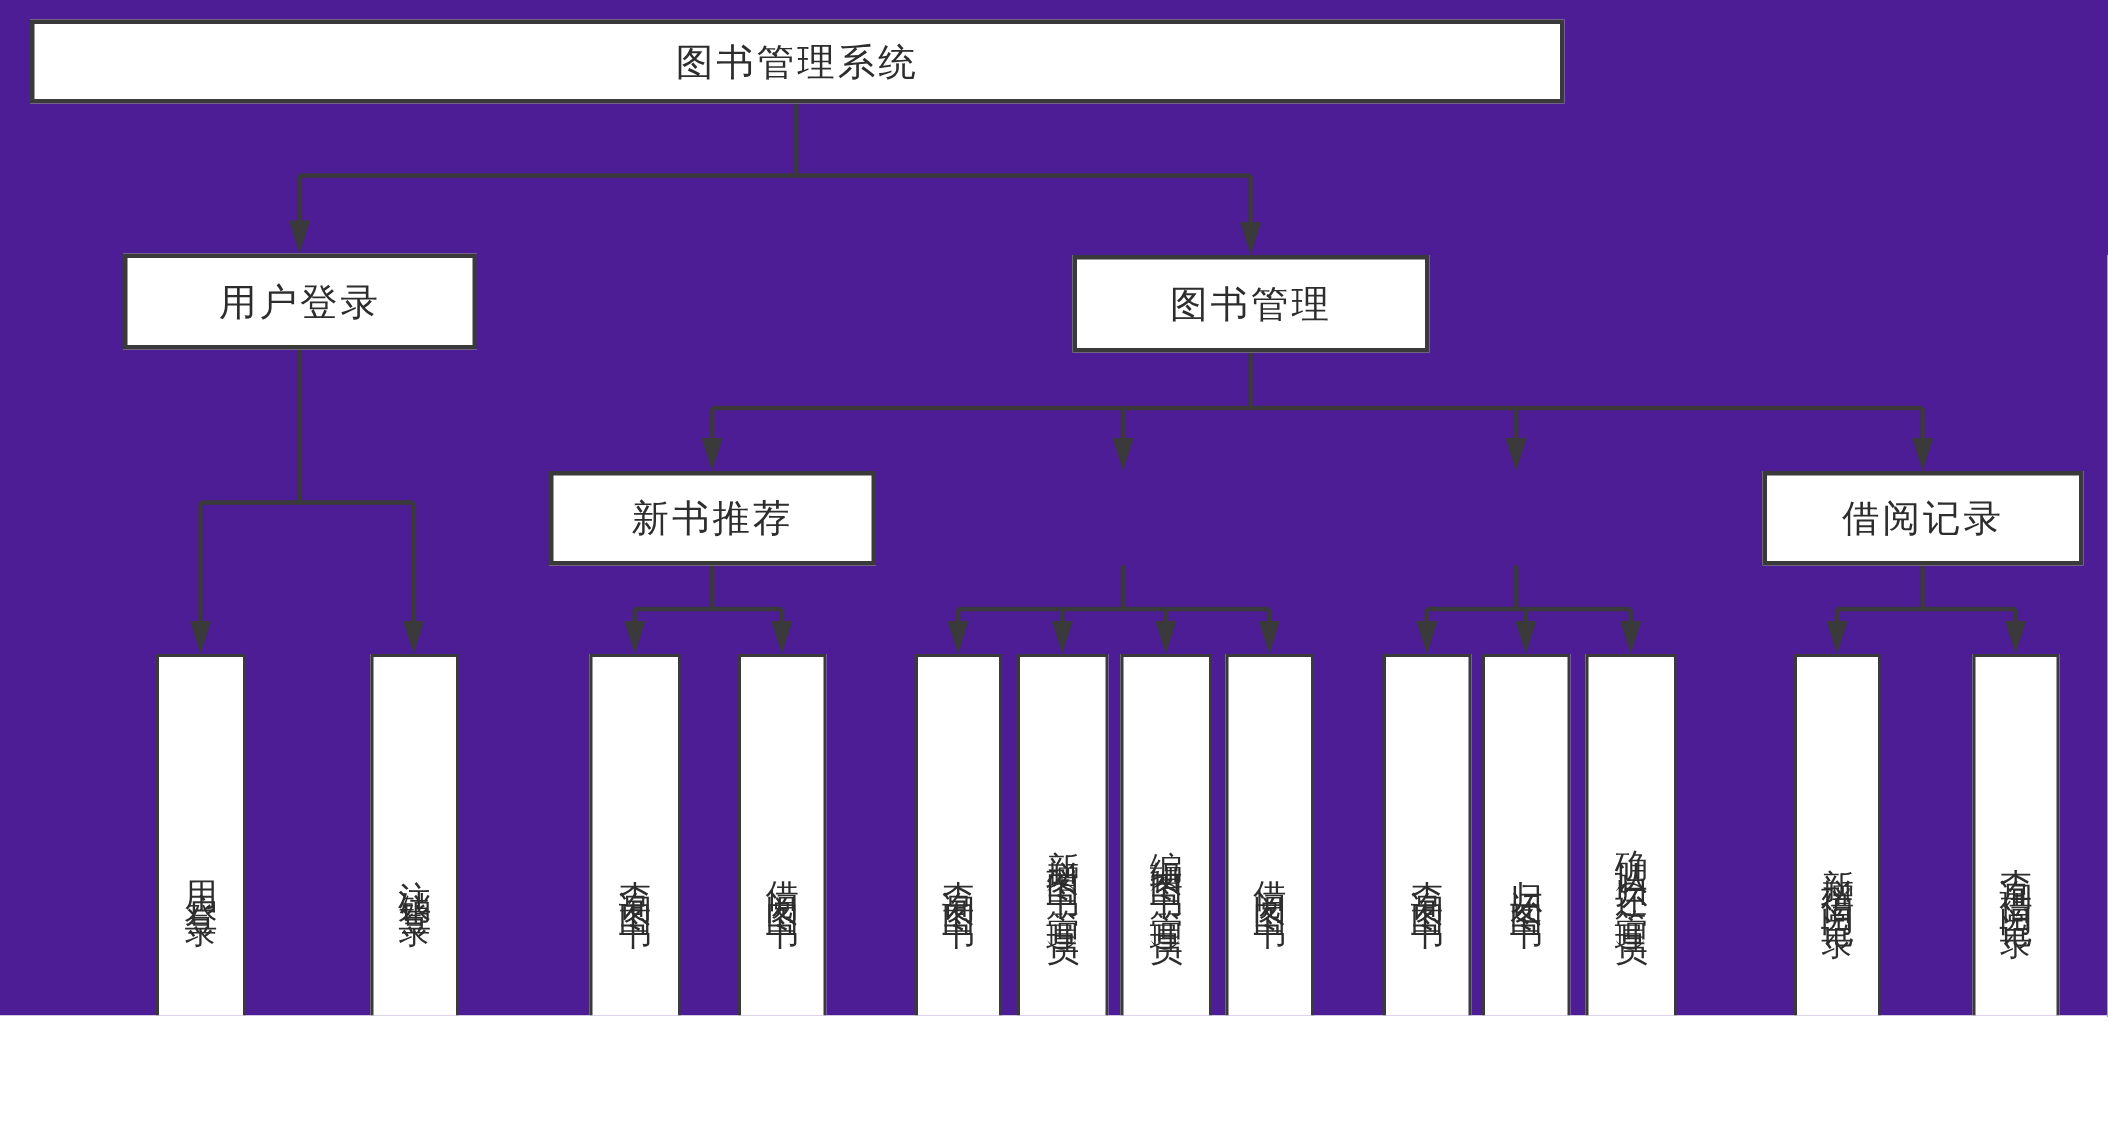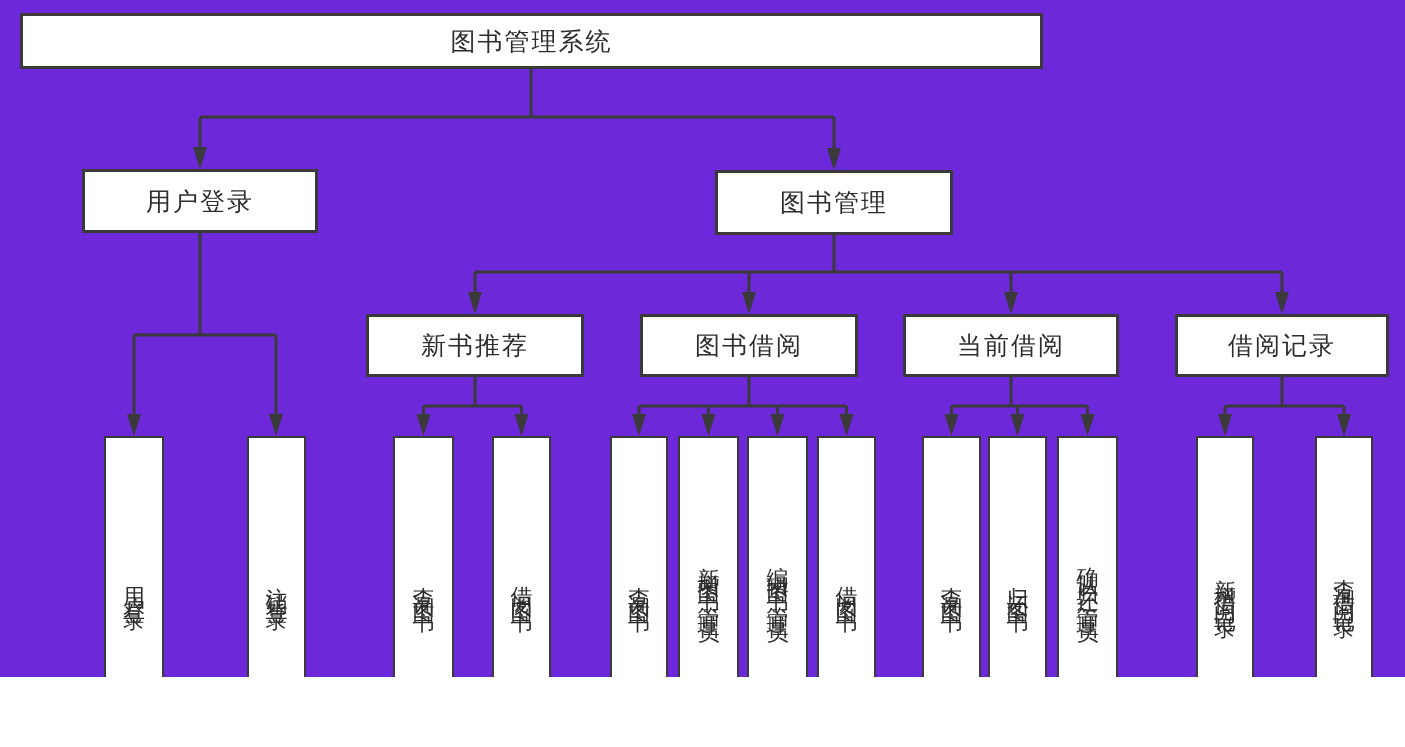--- a/index.html
+++ b/index.html
@@ -1,20 +1,20 @@
 <!DOCTYPE html>
 <html><head>
 <meta charset="utf-8">
 <style>
   html, body { margin: 0; padding: 0; background: #ffffff; }
   #stage {
     position: relative;
     width: 1405px;
     height: 677px;
-    background: #6d28d9;
+    background: #4c1d95;
     font-family: "Liberation Sans", "DejaVu Sans", sans-serif;
     overflow: hidden;
   }
   #wires {
     position: absolute;
     left: 0; top: 0;
     width: 1405px; height: 747px;
   }
   .node {
     position: absolute;
@@ -96,22 +96,20 @@
       <polygon points="1337,414 1351,414 1344,436"></polygon>
     </g>
   </svg>
 
   <div class="node h" style="left:20px; top:13px; width:1023px; height:56px;">图书管理系统</div>
 
   <div class="node h" style="left:82px; top:169px; width:236px; height:64px;">用户登录</div>
   <div class="node h" style="left:366px; top:314px; width:218px; height:63px;">新书推荐</div>
 
   <div class="node h" style="left:715px; top:170px; width:238px; height:65px;">图书管理</div>
-  <div class="node h" style="left:640px; top:314px; width:218px; height:63px;">图书借阅</div>
-  <div class="node h" style="left:903px; top:314px; width:216px; height:63px;">当前借阅</div>
   <div class="node h" style="left:1175px; top:314px; width:214px; height:63px;">借阅记录</div>
 
   <div class="node v" style="left:104px; top:436px; width:60px; height:297px;">用户登录</div>
   <div class="node v" style="left:247px; top:436px; width:59px; height:297px;">注销登录</div>
 
   <div class="node v" style="left:393px; top:436px; width:61px; height:297px;">查询图书</div>
   <div class="node v" style="left:492px; top:436px; width:59px; height:297px;">借阅图书</div>
 
   <div class="node v" style="left:610px; top:436px; width:58px; height:297px;">查询图书</div>
   <div class="node v" style="left:678px; top:436px; width:61px; height:297px;">新增图书（管理员）</div>

